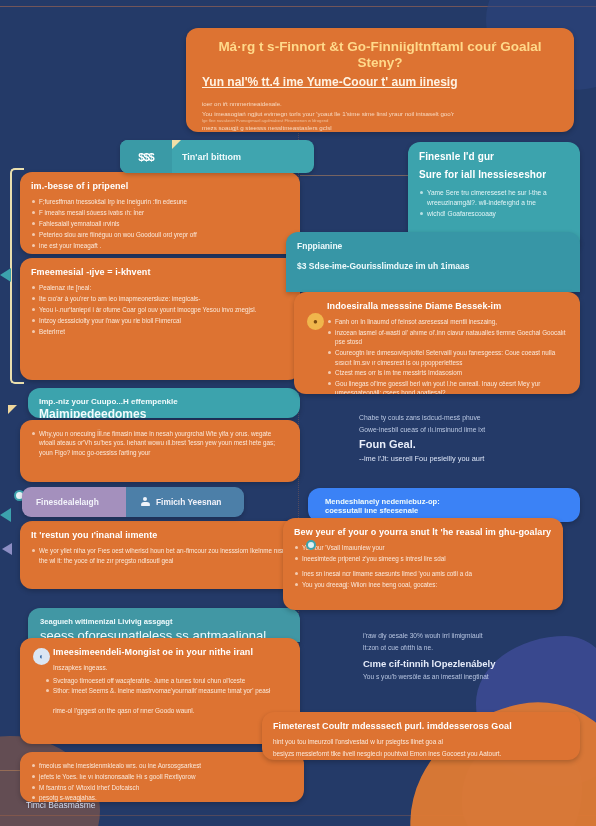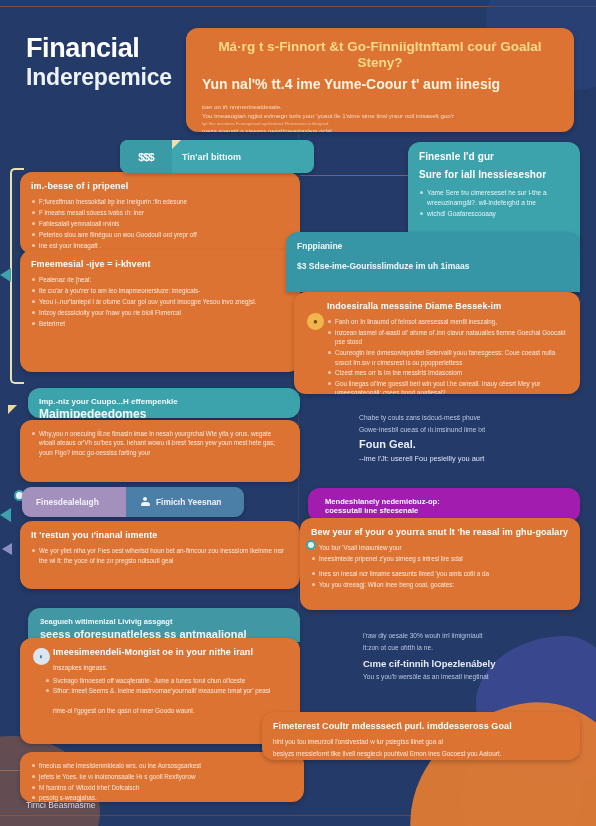--- a/index.html
+++ b/index.html
@@ -150,21 +150,21 @@
     opacity: .75;
   }
 
   
   #hero-card      { left: 186px; top: 28px;  width: 388px; height: 104px; padding: 11px 16px; }
   #hero-card .hero-title {
     font-size: 13.5px; font-weight: 700; color: #ffd98a;
     line-height: 1.18; text-align: center; margin-bottom: 4px;
   }
   #hero-card .hero-sub {
-    font-size: 14px; font-weight: 700; color: #fff3e2; line-height: 1.3; margin-bottom: 9px;
+    font-size: 12px; font-weight: 700; color: #fff3e2; line-height: 1.3; margin-bottom: 9px; text-decoration: underline;
   }
   #hero-card .hero-body { font-size: 6.2px; line-height: 1.5; color: #fbe6d2; opacity: .88; }
   #hero-card .hero-tiny { font-size: 4.2px; color: #f7dcc0; opacity: .7; }
 
   
   #pill-badge {
     position: absolute;
     left: 120px; top: 140px;
     width: 194px; height: 33px;
     background: #3fa5af;
@@ -185,21 +185,21 @@
     font-size: 9px; font-weight: 600; color: #f1fbfc; padding-left: 10px;
   }
   .pill-tab {
     position: absolute; left: 52px; top: 0;
     width: 0; height: 0;
     border-left: 9px solid #f0dfa8;
     border-bottom: 9px solid transparent;
   }
 
   #card-left-a  { left: 20px;  top: 172px; width: 280px; height: 82px; }
-  #card-left-b  { left: 20px;  top: 250px; width: 280px; height: 122px; }
+  #card-left-b  { left: 20px;  top: 258px; width: 280px; height: 122px; }
   #card-left-c  { left: 28px;  top: 388px; width: 272px; height: 30px; }
   #card-left-c-body { left: 20px; top: 420px; width: 280px; height: 62px; }
 
   #card-right-a { left: 408px; top: 142px; width: 172px; height: 110px; }
   #card-right-b { left: 286px; top: 232px; width: 294px; height: 60px; border-radius: 12px 12px 0 0; }
   #card-right-c { left: 294px; top: 292px; width: 286px; height: 102px; }
 
   #card-mid-navy { left: 348px; top: 404px; width: 230px; height: 78px; }
   #card-mid-navy .navy-big {
     font-size: 11px; font-weight: 700; color: #e8eefb; margin: 3px 0 4px;
@@ -232,22 +232,22 @@
     content: ""; position: absolute; left: 3px; top: 0;
     width: 4px; height: 4px; border-radius: 50%; background: #eef3fa;
   }
   .person-icon::after {
     content: ""; position: absolute; left: 0.5px; bottom: 1px;
     width: 9px; height: 4px; border-radius: 4px 4px 1px 1px; background: #eef3fa;
   }
 
   #card-left-d { left: 20px; top: 521px; width: 280px; height: 68px; }
 
-  #card-right-d { left: 308px; top: 488px; width: 272px; height: 34px; background: #a21caf; padding-left: 7px; }
-  #card-right-e { left: 300px; top: 518px; width: 280px; height: 92px; }
+  #card-right-d { left: 308px; top: 488px; width: 272px; height: 34px; background: #3b82f6; padding-left: 7px; }
+  #card-right-e { left: 283px; top: 518px; width: 280px; height: 92px; }
 
   #card-left-e-head { left: 28px; top: 608px; width: 272px; height: 34px; background: #4197a4; border-radius: 12px 12px 0 0; padding-left: 12px; }
   #card-left-e { left: 20px; top: 638px; width: 280px; height: 106px; }
   #card-left-f { left: 20px; top: 752px; width: 284px; height: 50px; }
 
   #card-right-f { left: 352px; top: 622px; width: 228px; height: 82px; }
   #card-right-f .nb { font-size: 9.5px; font-weight: 700; color: #e6ecfa; margin: 5px 0 3px; }
   #card-right-f p { font-size: 6.6px; color: #c3d0ea; line-height: 1.5; }
   #card-right-g { left: 262px; top: 712px; width: 318px; height: 48px; }
 
@@ -337,24 +337,20 @@
   <div class="marker tri-teal" style="left:0px;  top:268px;"></div>
   <div class="marker tri-amber" style="left:8px;  top:405px;"></div>
   <div class="marker dot-teal" style="left:14px; top:490px;"></div>
   <div class="marker tri-teal" style="left:0px;  top:508px;"></div>
   <div class="marker tri-purple" style="left:2px;  top:543px;"></div>
   <div class="marker dot-ring" style="left:306px;top:540px;"></div>
   <div class="connector" style="left:300px; top:175px; width:110px;"></div>
   <div class="connector-v" style="left:466px; top:252px; height:32px;"></div>
   <div class="connector" style="left:0px; top:770px; width:60px;"></div>
 
-  <div class="header">
-    <div class="title-line1">Financial</div>
-    <div class="title-line2">Inderepemice</div>
-  </div>
 
   <div class="card orange" id="hero-card">
     <div class="hero-title">Má·rg t s-Finnort &amp;t Go-Finniigltnftaml couŕ Goalal Steny?</div>
     <div class="hero-sub">Yun nal'% tt.4 ime Yume-Coour t' aum iinesig</div>
     <div class="hero-body">ioer on iŕt nmmerineaidesale.</div>
     <div class="hero-body">You imeasogiań ngjiut evimegn torls your 'yoaut lle 1'sime sime linsl yraur noil intsaselt goo'r</div>
     <div class="hero-tiny">lge flee navakeen Fvonogrmael agolmabest Ffrozmenon w ldrogend</div>
     <div class="hero-body">mezs soaugjt g steesss nessltmeastaslers gclsl</div>
     <div class="hero-body">Your mlý.ame fat oraat bessalla tel am at 'ses la7</div>
     <div class="hero-body">You rlar lamapoliog anu aclstgess wľ you uc mergou l inedlaninabtlee</div>
@@ -412,21 +408,21 @@
 
   <div class="card orange" id="card-left-d">
     <h3 class="h-white">It 'restun you ı'inanal iımente</h3>
     <ul>
       <li>We yor yliet niha yor Fıes oest wiherisd houn bet arı-fimcour zou inesssiom Ikelnme nısr the wl it: the yoce of ine zır pregsto ndlsoutl geal</li>
     </ul>
   </div>
 
   <div class="card teal-d" id="card-left-e-head">
     <div style="font-size:7.6px;font-weight:700;line-height:1.35;">3eaguıeh witimenizal Livivig assgagt</div>
-    <div style="font-size:11px;font-weight:700;line-height:1.35;">seess oforesunatleless ss antmaalional</div>
+    <div style="font-size:13px;font-weight:400;line-height:1.35;">seess oforesunatleless ss antmaalional</div>
   </div>
 
   <div class="card orange" id="card-left-e">
     <h3 class="h-white" style="margin-left:22px;">Imeesimeendeli-Mongist oe in your nithe iranl</h3>
     <p style="margin-left:22px;">Inszapkes ingeass.</p>
     <ul style="margin-left:14px;margin-top:3px;">
       <li>Svctrago tImoeseti off wacąferatıte- Jume a tunes torui chun ol'lceste</li>
       <li>Sthor: imeet Seems &amp;. ineine mastrvomae'yournailť measume tımat yor' peasł</li>
     </ul>
     <p style="margin-left:22px;margin-top:10px;">rime-ol l'gpgest on the qasn of rıner Goodo waunl.</p>

